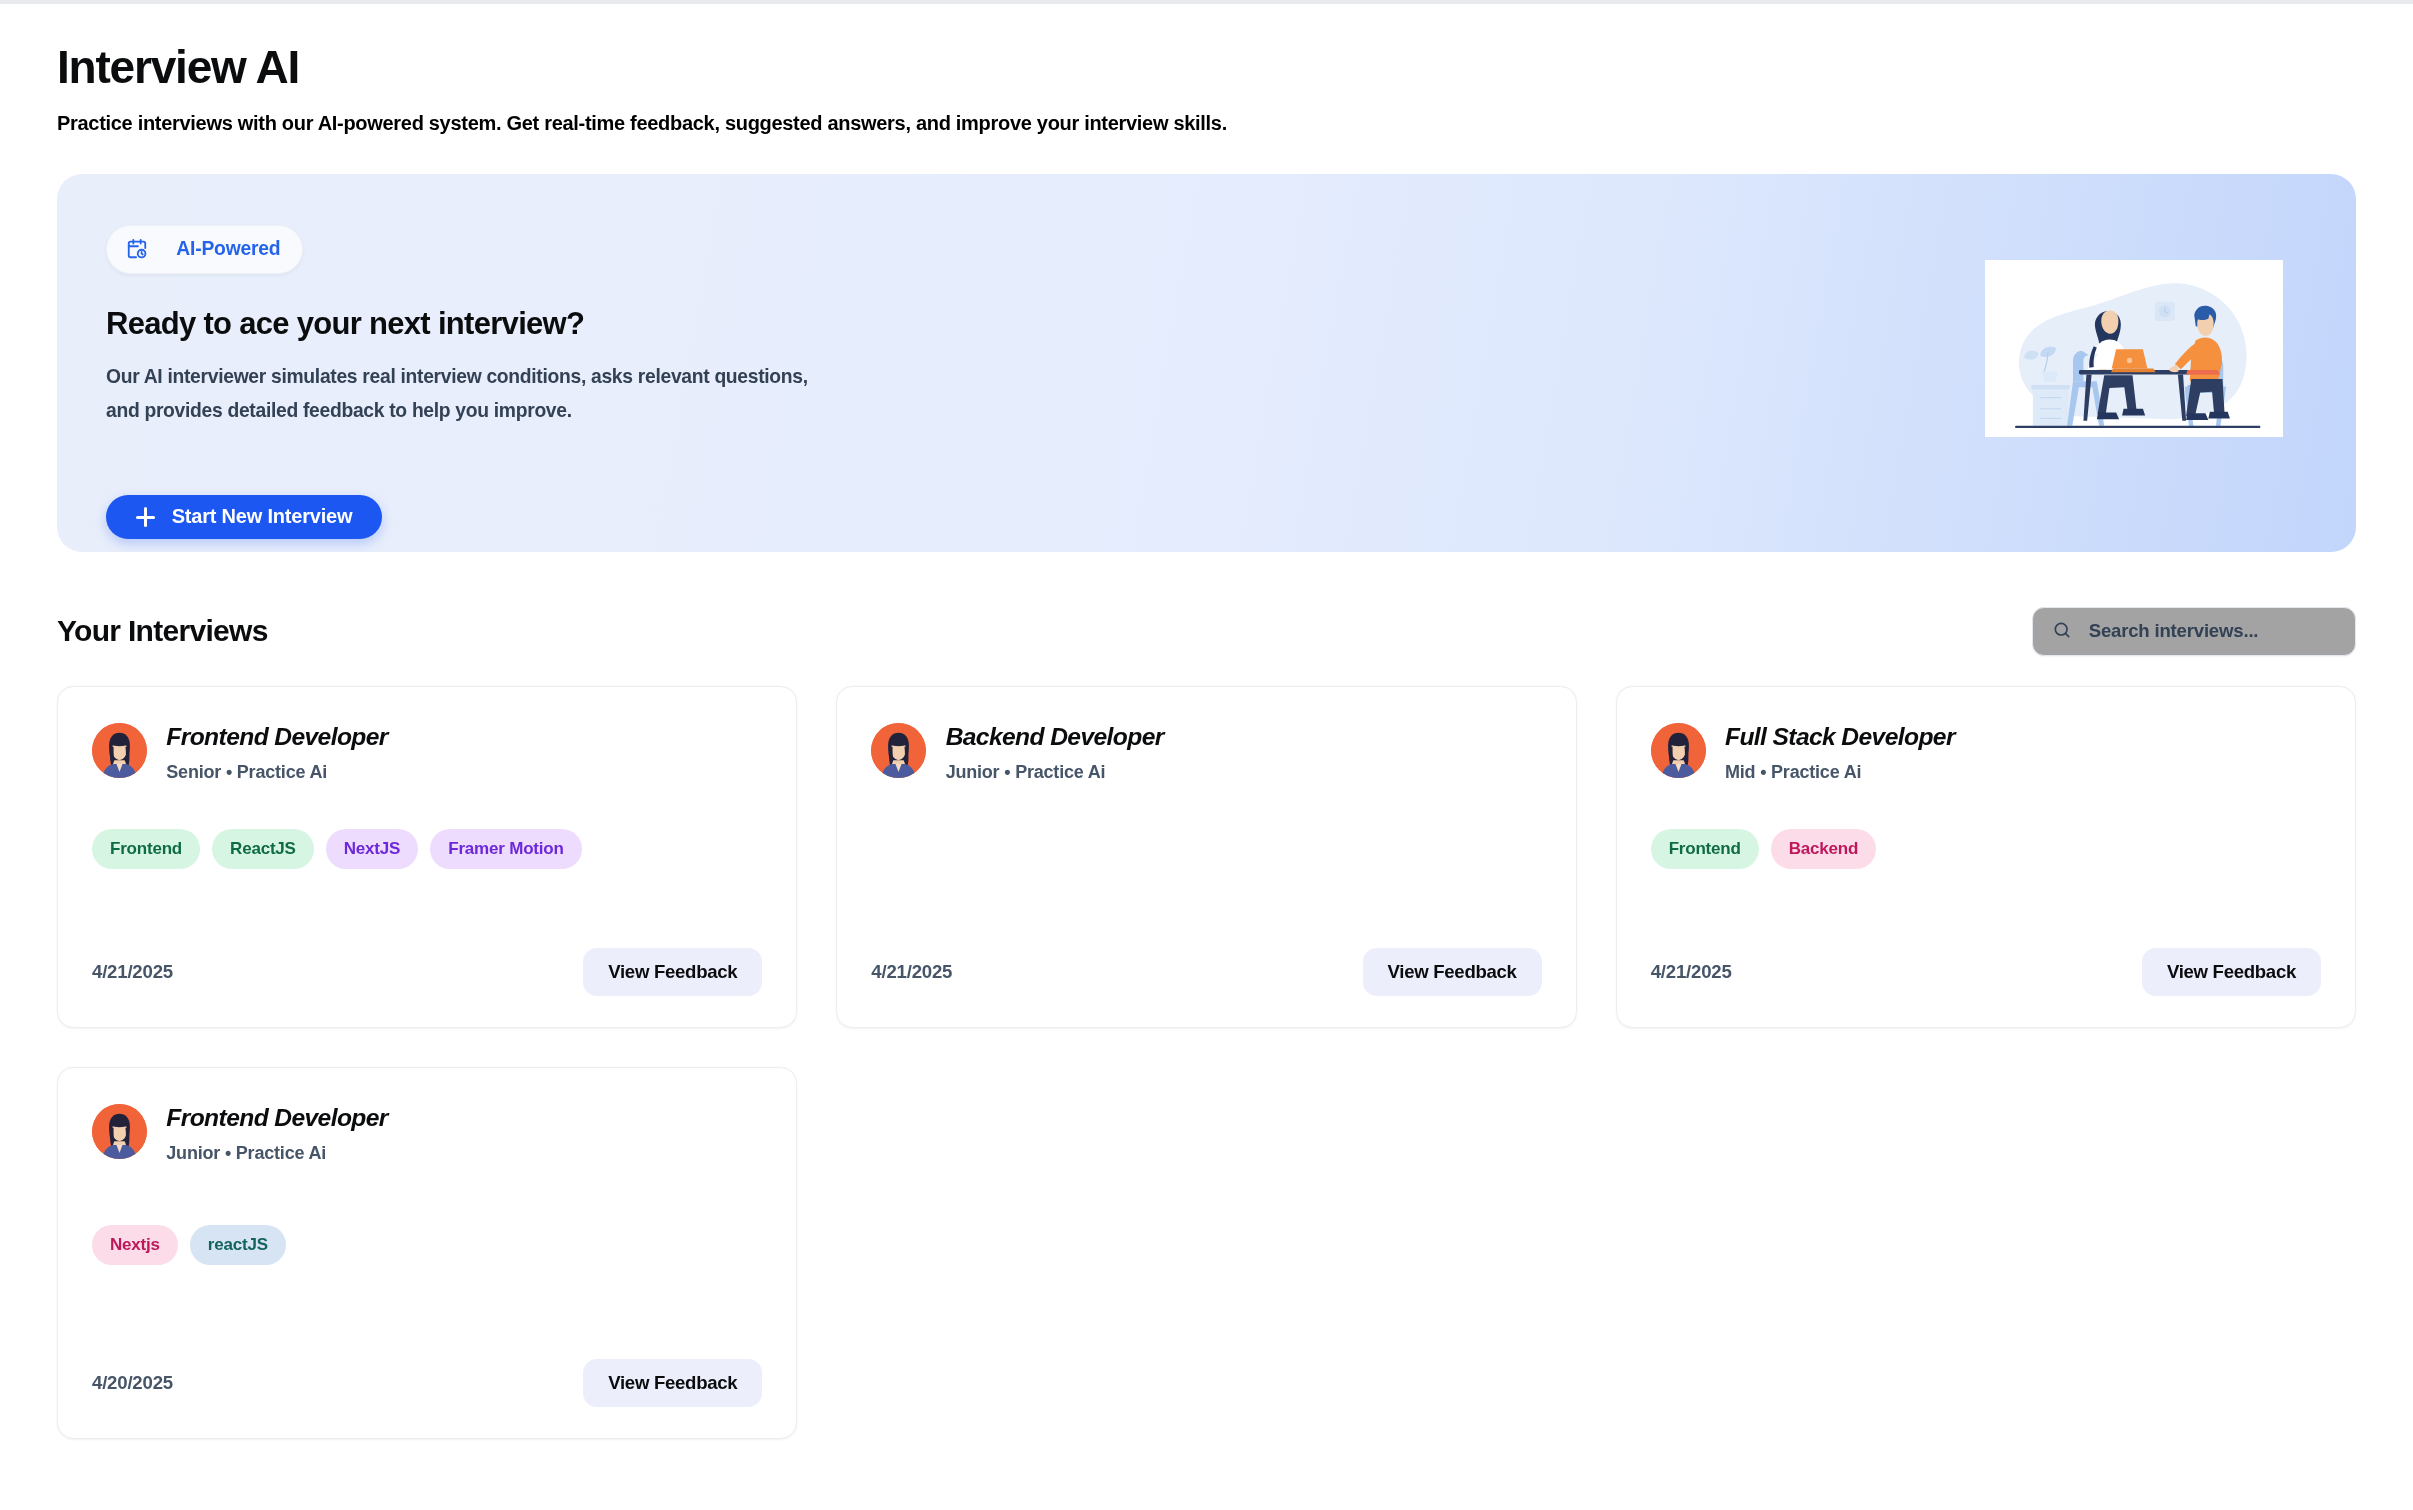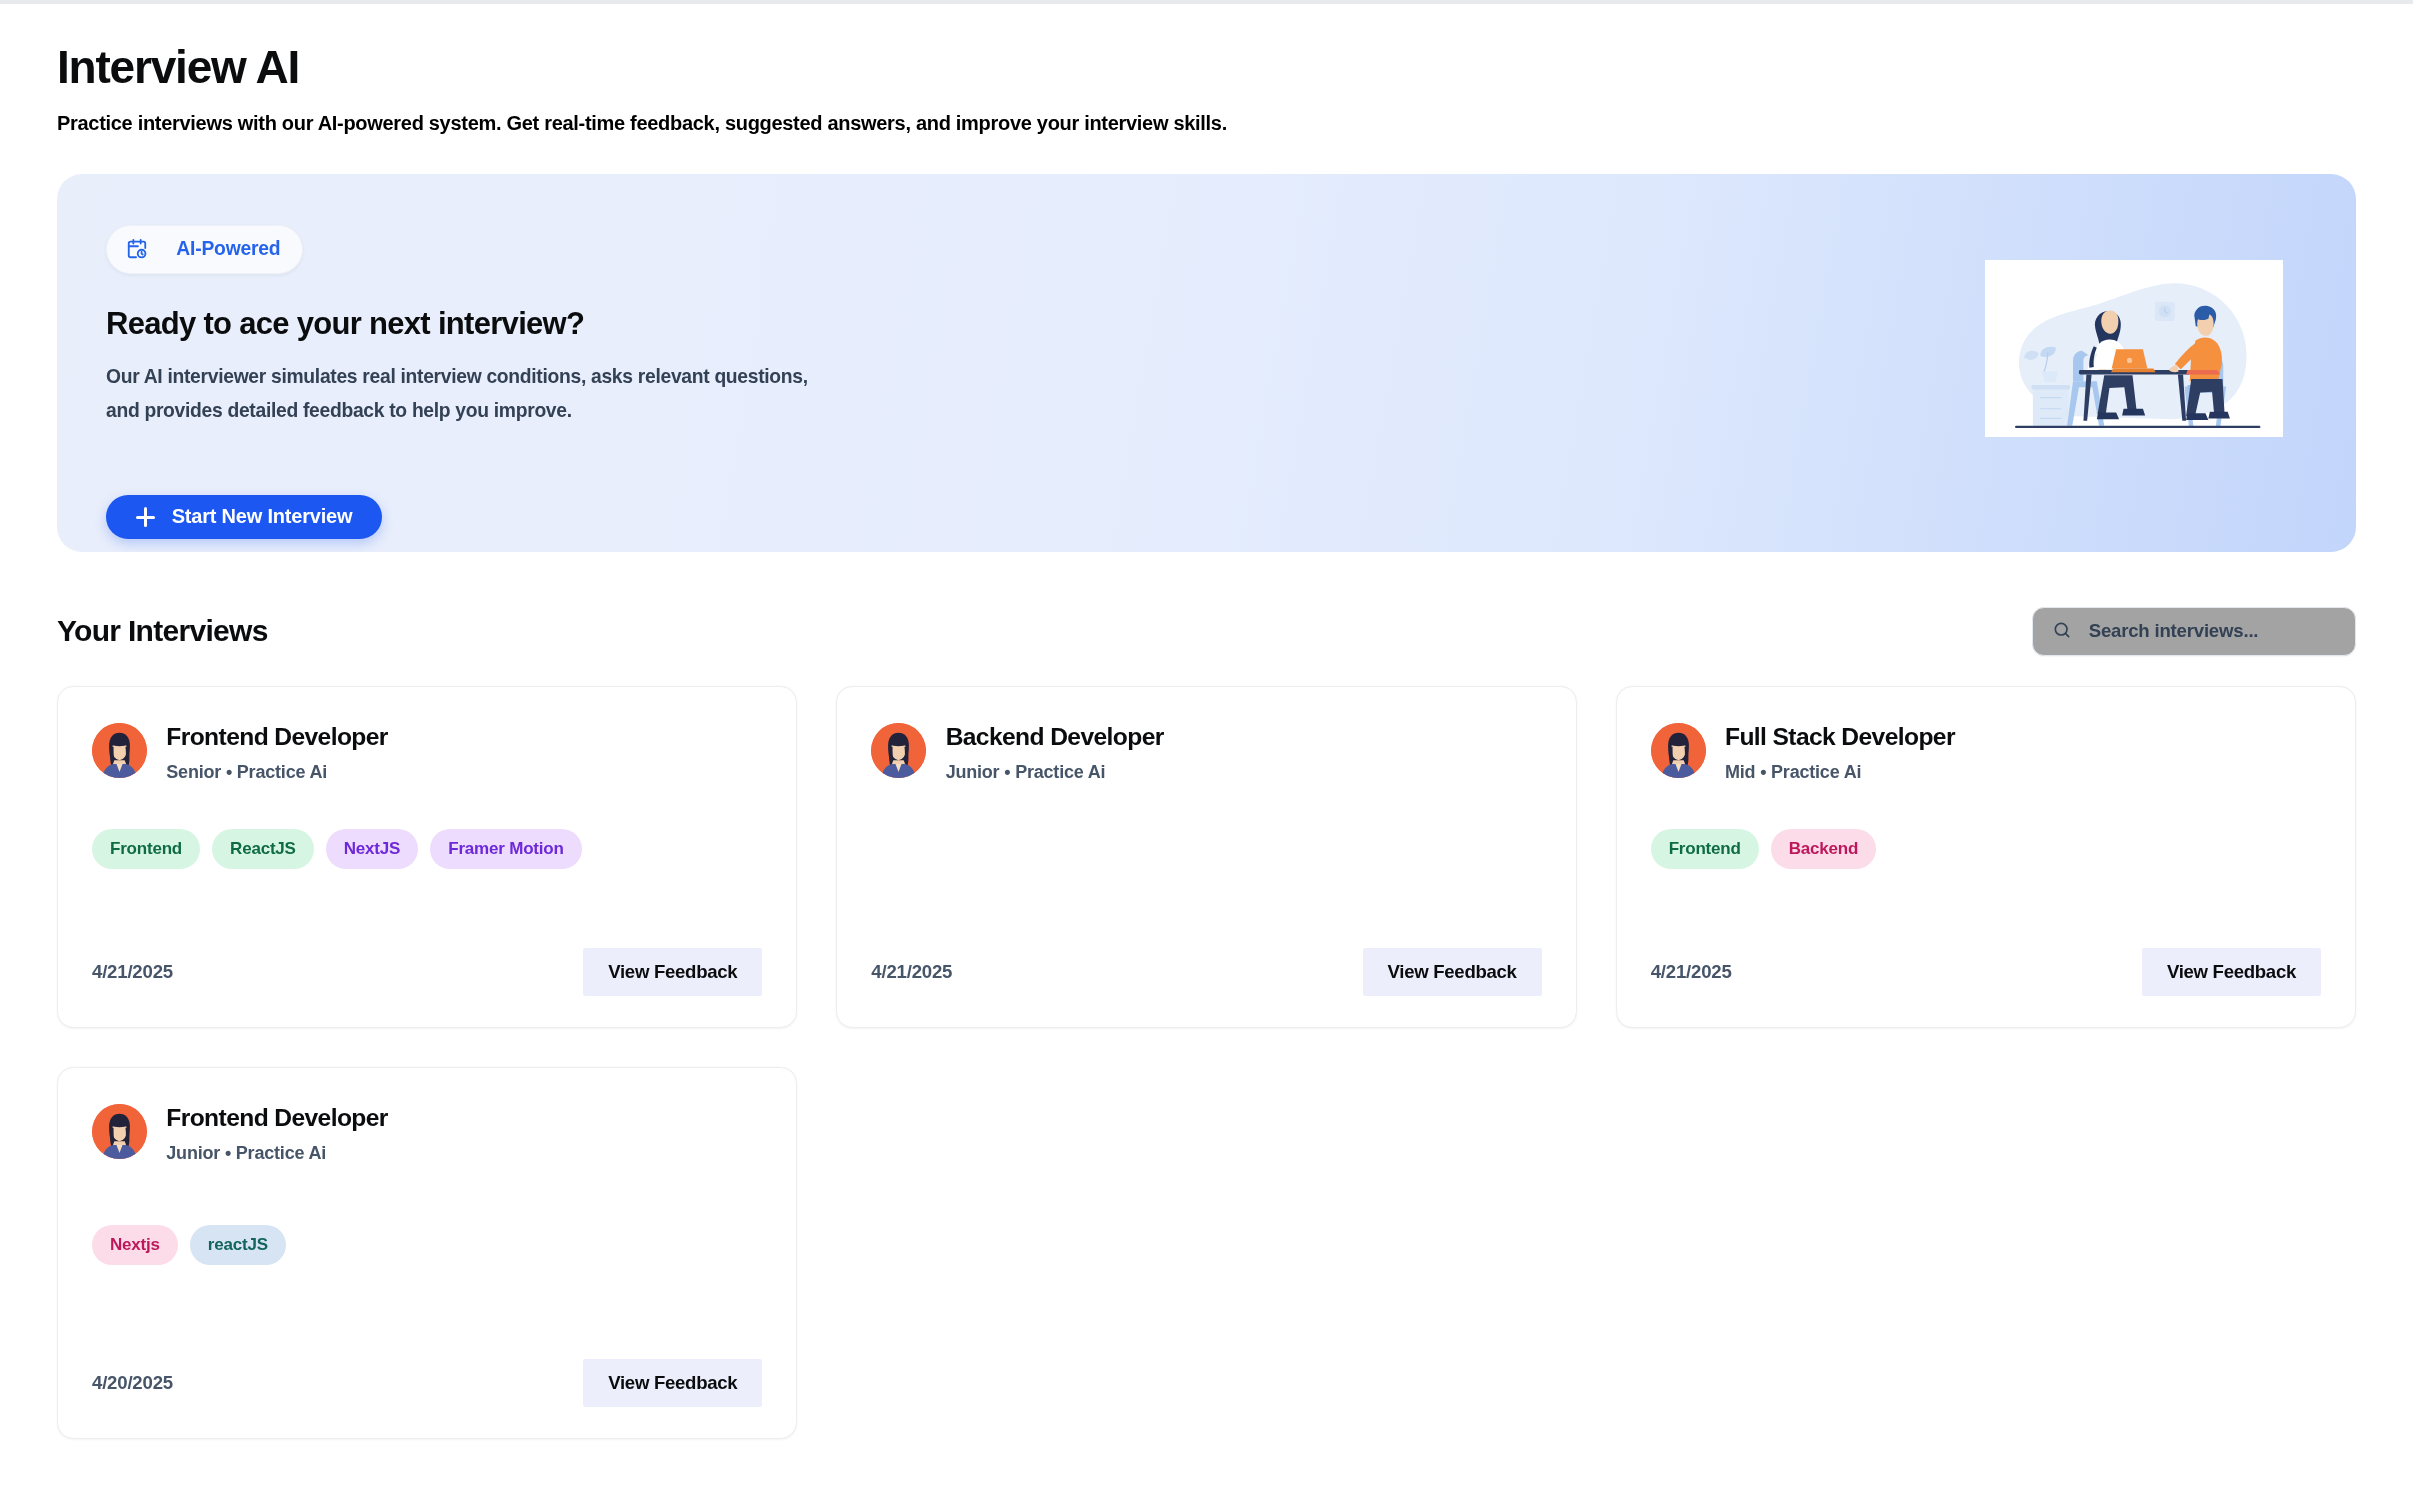--- a/index.html
+++ b/index.html
@@ -205,20 +205,21 @@
     overflow: hidden;
     background: #f1643a;
   }
   .avatar svg { display: block; width: 100%; height: 100%; }
   .card-title {
     font-size: 24.6px;
     font-weight: 700;
     letter-spacing: -0.6px;
     color: #0b0c0e;
     line-height: 1.15;
+    font-style: italic;
   }
   .card-meta {
     margin-top: 10.4px;
     font-size: 18px;
     font-weight: 600;
     letter-spacing: -0.2px;
     color: #475569;
   }
   .tags {
     display: flex;
@@ -253,21 +254,21 @@
   .card-date {
     font-size: 18.6px;
     font-weight: 600;
     letter-spacing: -0.2px;
     color: #475569;
   }
   .feedback-btn {
     height: 48px;
     padding: 0 25px;
     border: none;
-    border-radius: 2px;
+    border-radius: 14px;
     background: #eceefc;
     font-family: "Liberation Sans", sans-serif;
     font-size: 18.6px;
     font-weight: 700;
     letter-spacing: -0.3px;
     color: #0b0c0e;
     cursor: pointer;
   }
 
   .grid-row2 {

